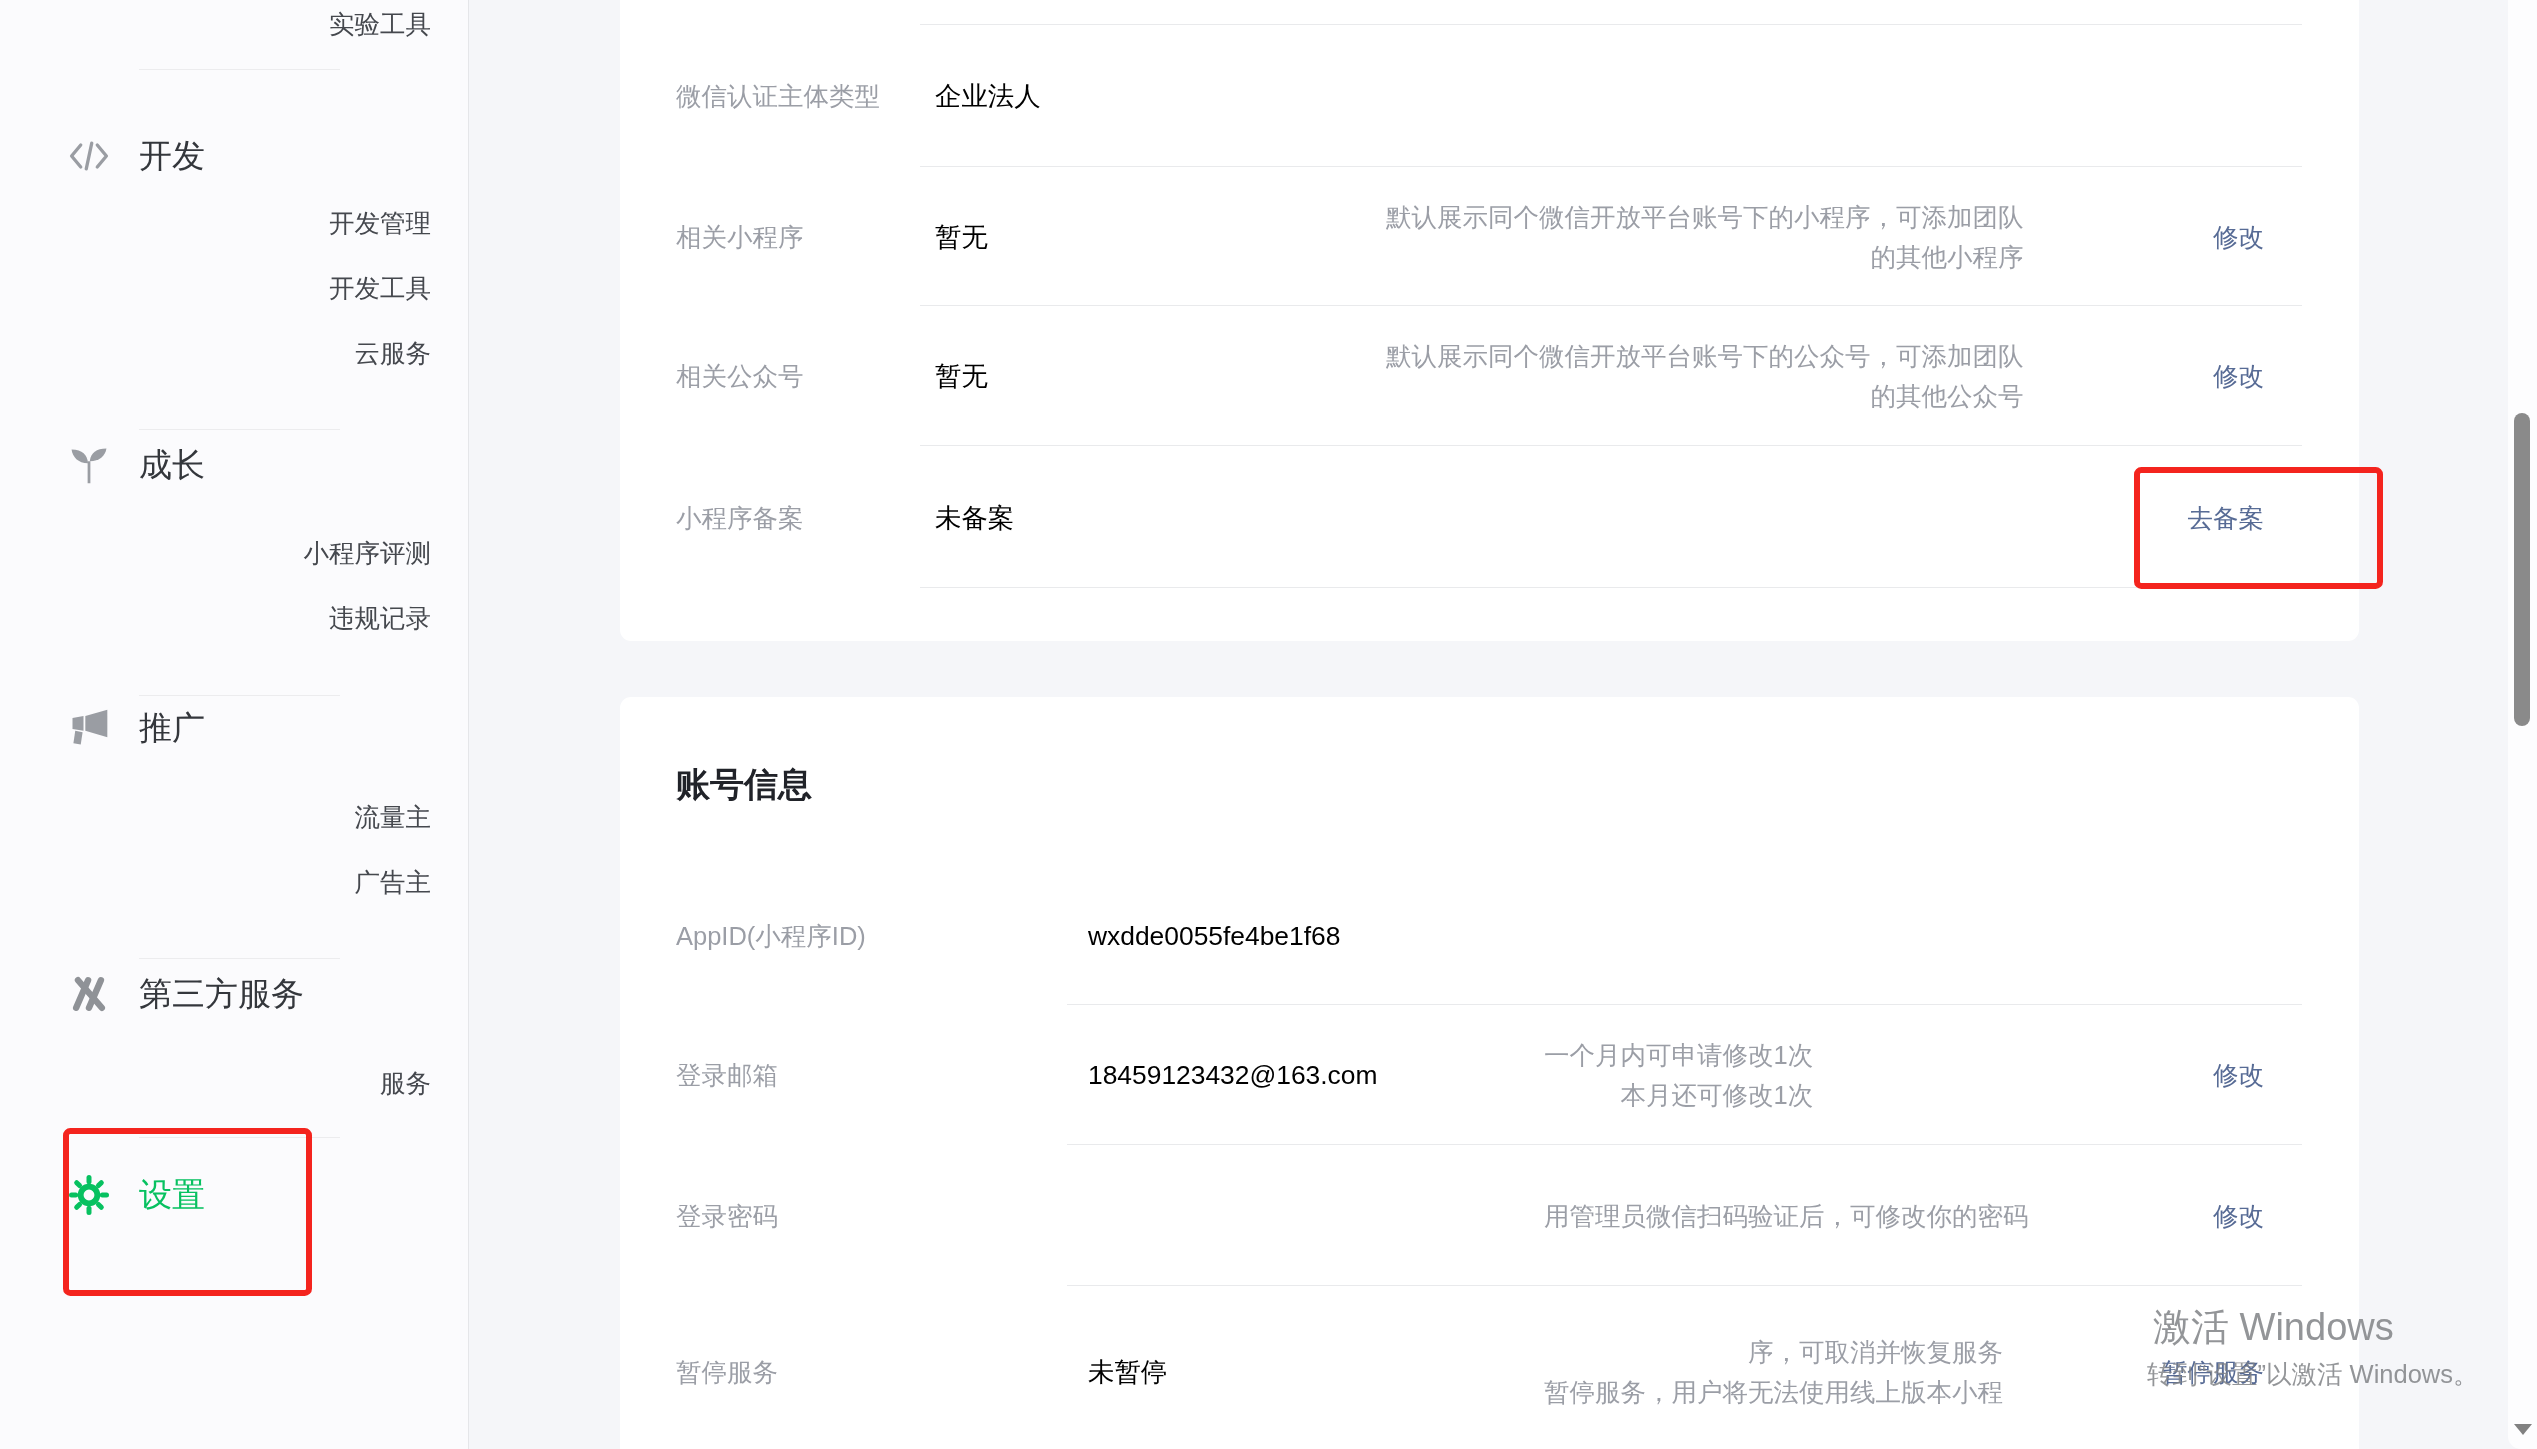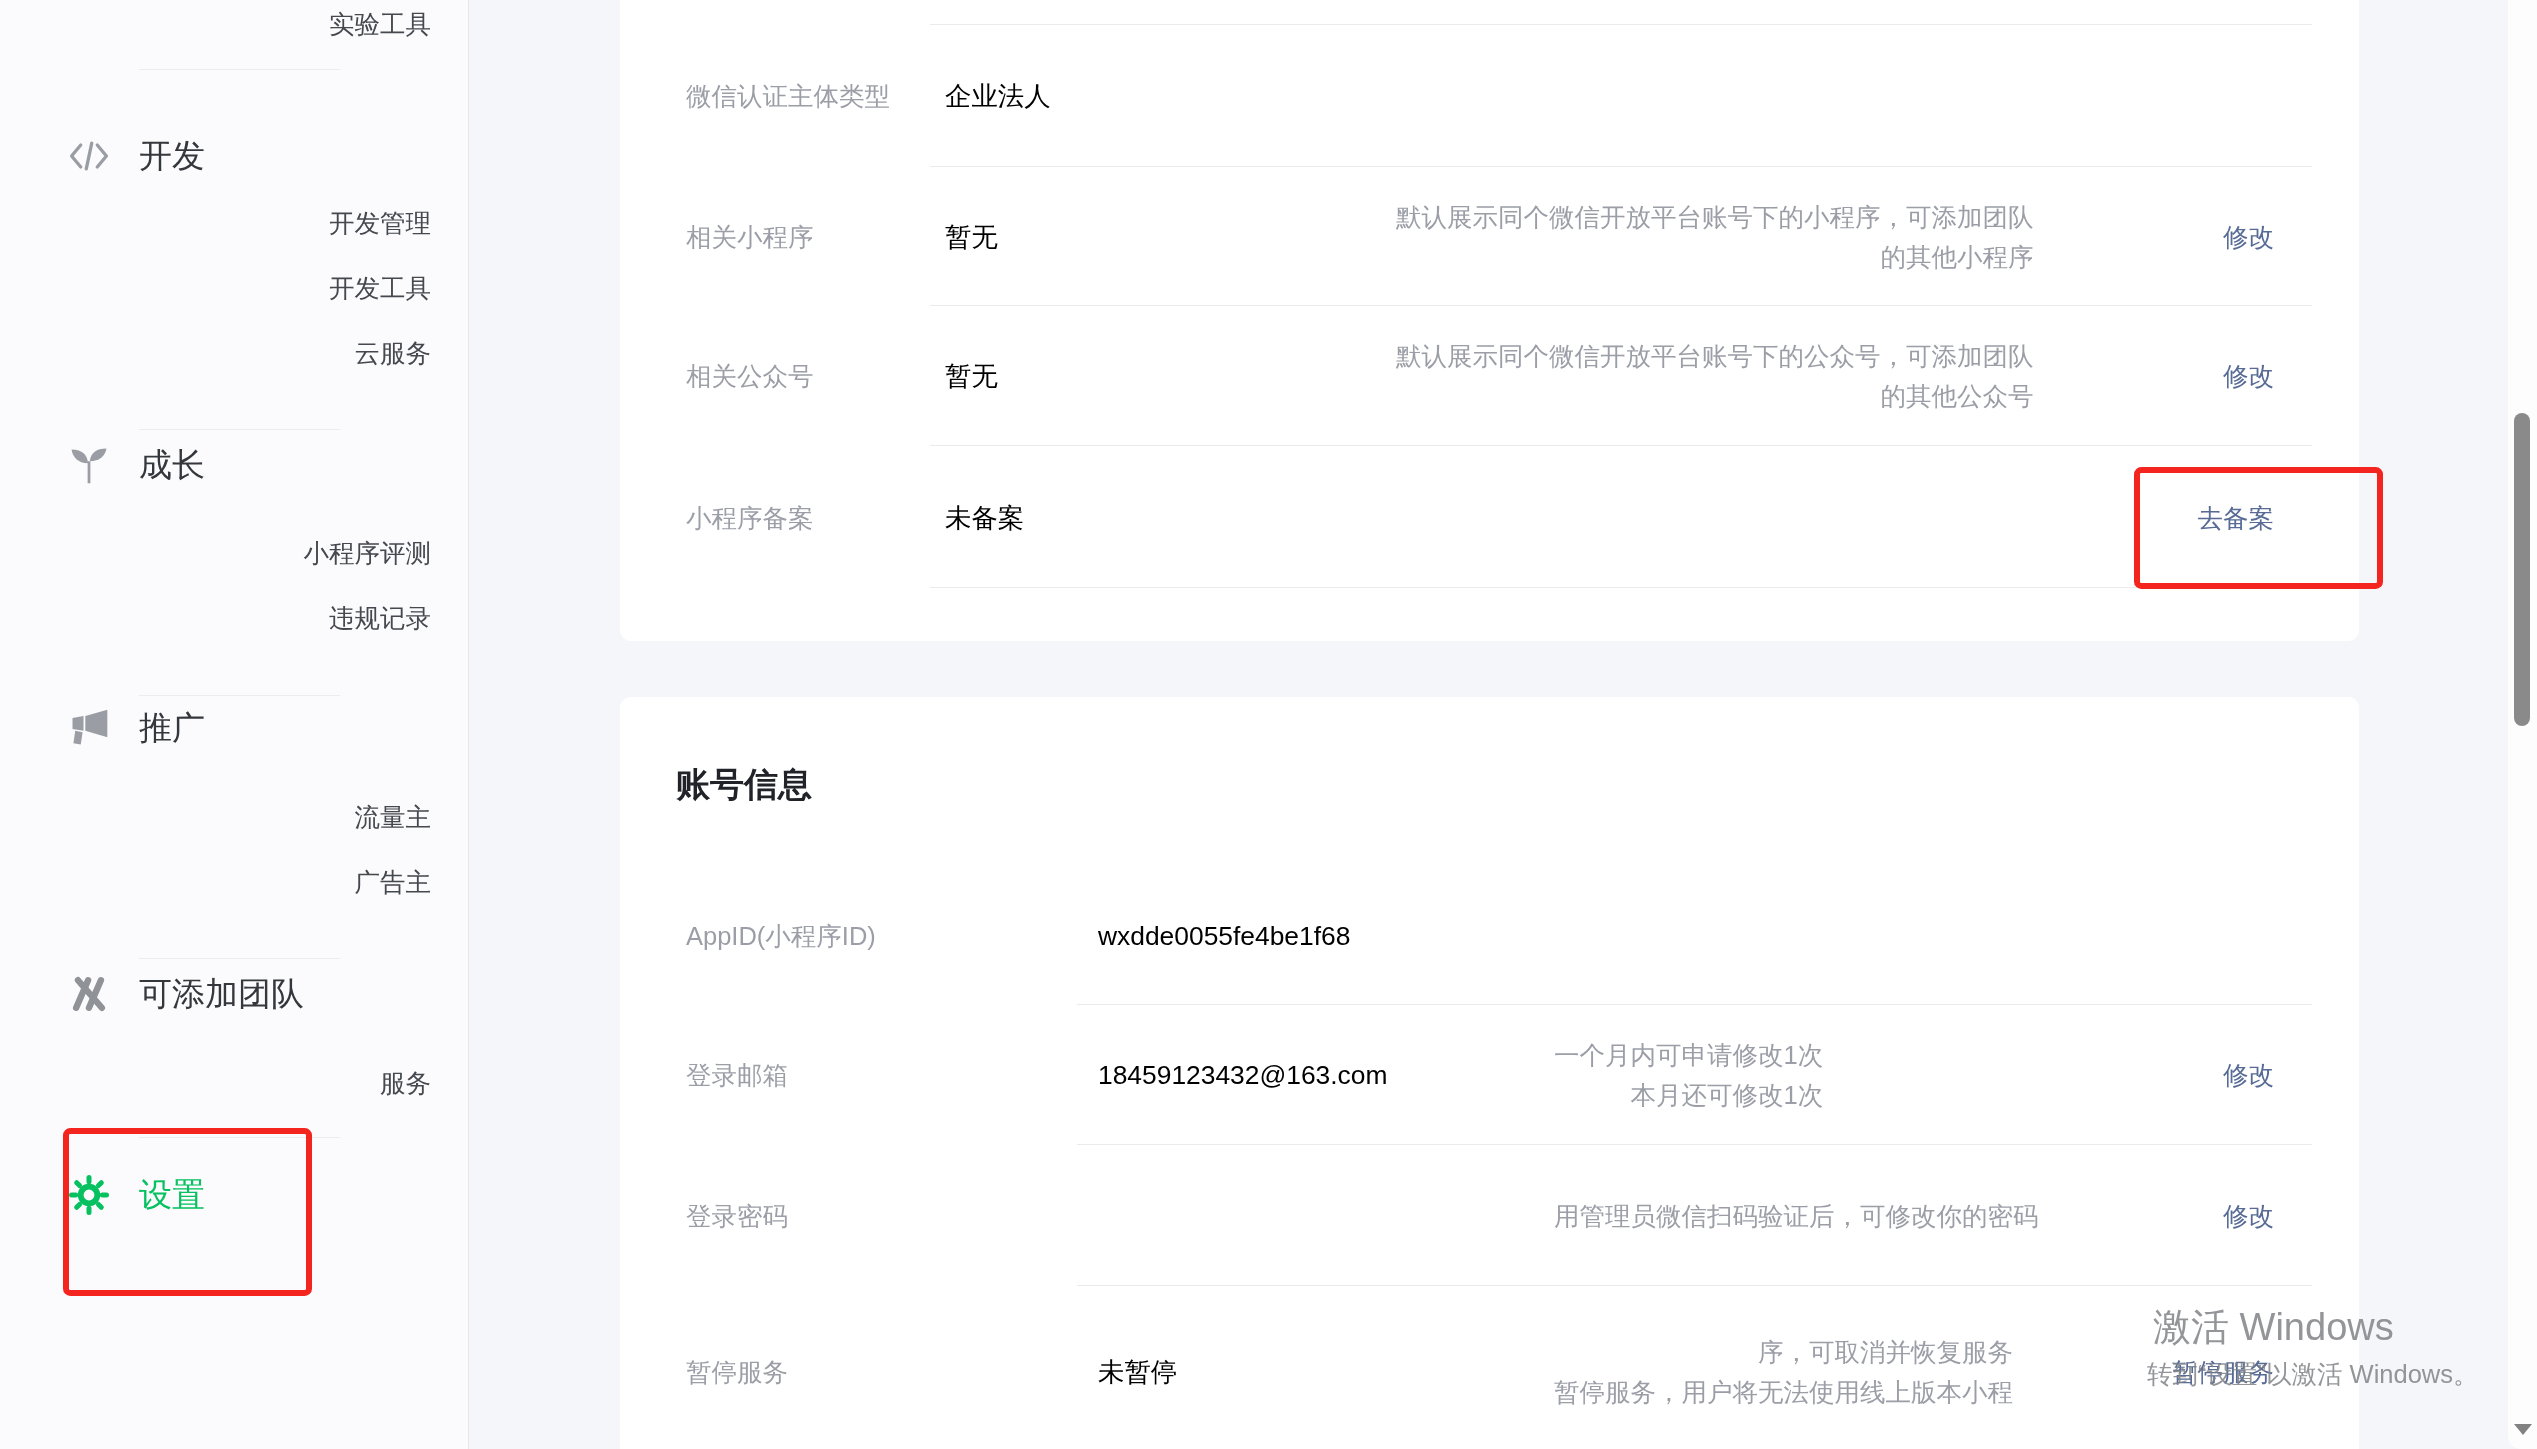--- a/index.html
+++ b/index.html
@@ -12,21 +12,21 @@
   .side-sub{left:139px;width:292px;font-size:25.5px;line-height:36px;color:#45484e;}
   .side-head-text{position:absolute;left:139px;font-size:33px;line-height:44px;color:#34373c;}
   .side-icon{position:absolute;left:67px;width:44px;height:44px;}
   .side-div{position:absolute;left:139px;width:201px;height:0.9px;background:#ececee;}
   .settings-green .side-head-text{color:#07c160;}
 
   
   .card{position:absolute;left:620px;width:1739px;background:#ffffff;}
   .card1{top:0;height:641px;border-radius:0 0 11px 11px;}
   .card2{top:697px;height:757px;border-radius:11px 11px 0 0;}
-  .row{position:absolute;left:10px;width:1739px;}
+  .row{position:absolute;left:0;width:1739px;}
   .row.has-div::after{content:"";position:absolute;left:300px;right:57px;bottom:0;height:0.9px;background:#e9eaec;}
   .card2 .row.has-div::after{left:447px;}
   .cell{position:absolute;top:50%;transform:translateY(-50%);white-space:nowrap;}
   .lbl{left:56px;font-size:25.5px;color:#9b9ea6;}
   .val{left:315px;font-size:26.4px;color:#000000;}
   .card2 .val{left:468px;}
   .helper{left:766px;font-size:25.5px;line-height:40px;color:#9b9ea6;}
   .card2 .helper{left:924px;}
   .link{right:95px;font-size:25.5px;color:#576b95;cursor:pointer;}
   .card-title{position:absolute;left:56px;top:67px;font-size:34px;line-height:40px;font-weight:700;color:#212329;}
@@ -100,21 +100,21 @@
     <div class="side-div" style="top:958px;"></div>
 
     <div class="side-entry" style="top:972px;height:44px;">
       <span class="side-icon">
         <svg viewBox="0 0 48 48" width="44" height="44" fill="none" stroke="#8f9297" stroke-width="7" stroke-linecap="round">
           <line x1="10" y1="39" x2="23" y2="9"></line>
             <line x1="24" y1="39" x2="37" y2="9"></line>
             <line x1="12" y1="9" x2="38" y2="39"></line>
         </svg>
       </span>
-      <span class="side-head-text">可添加团队</span>
+      <span class="side-head-text">第三方服务</span>
     </div>
     <div class="side-entry side-sub" style="top:1065px;"><span>服务</span></div>
     <div class="side-div" style="top:1137px;"></div>
 
     <div class="side-entry settings-green" style="top:1173px;height:44px;">
       <span class="side-icon" style="left:69px;top:1.8px;width:40px;height:40px;">
         <svg viewBox="0 0 48 48" width="40" height="40" fill="none" stroke="#07c160" stroke-linecap="round">
           <circle cx="24" cy="24" r="10" stroke-width="7"></circle>
           <g stroke-width="6">
             <line x1="40" y1="24" x2="45" y2="24"></line>

